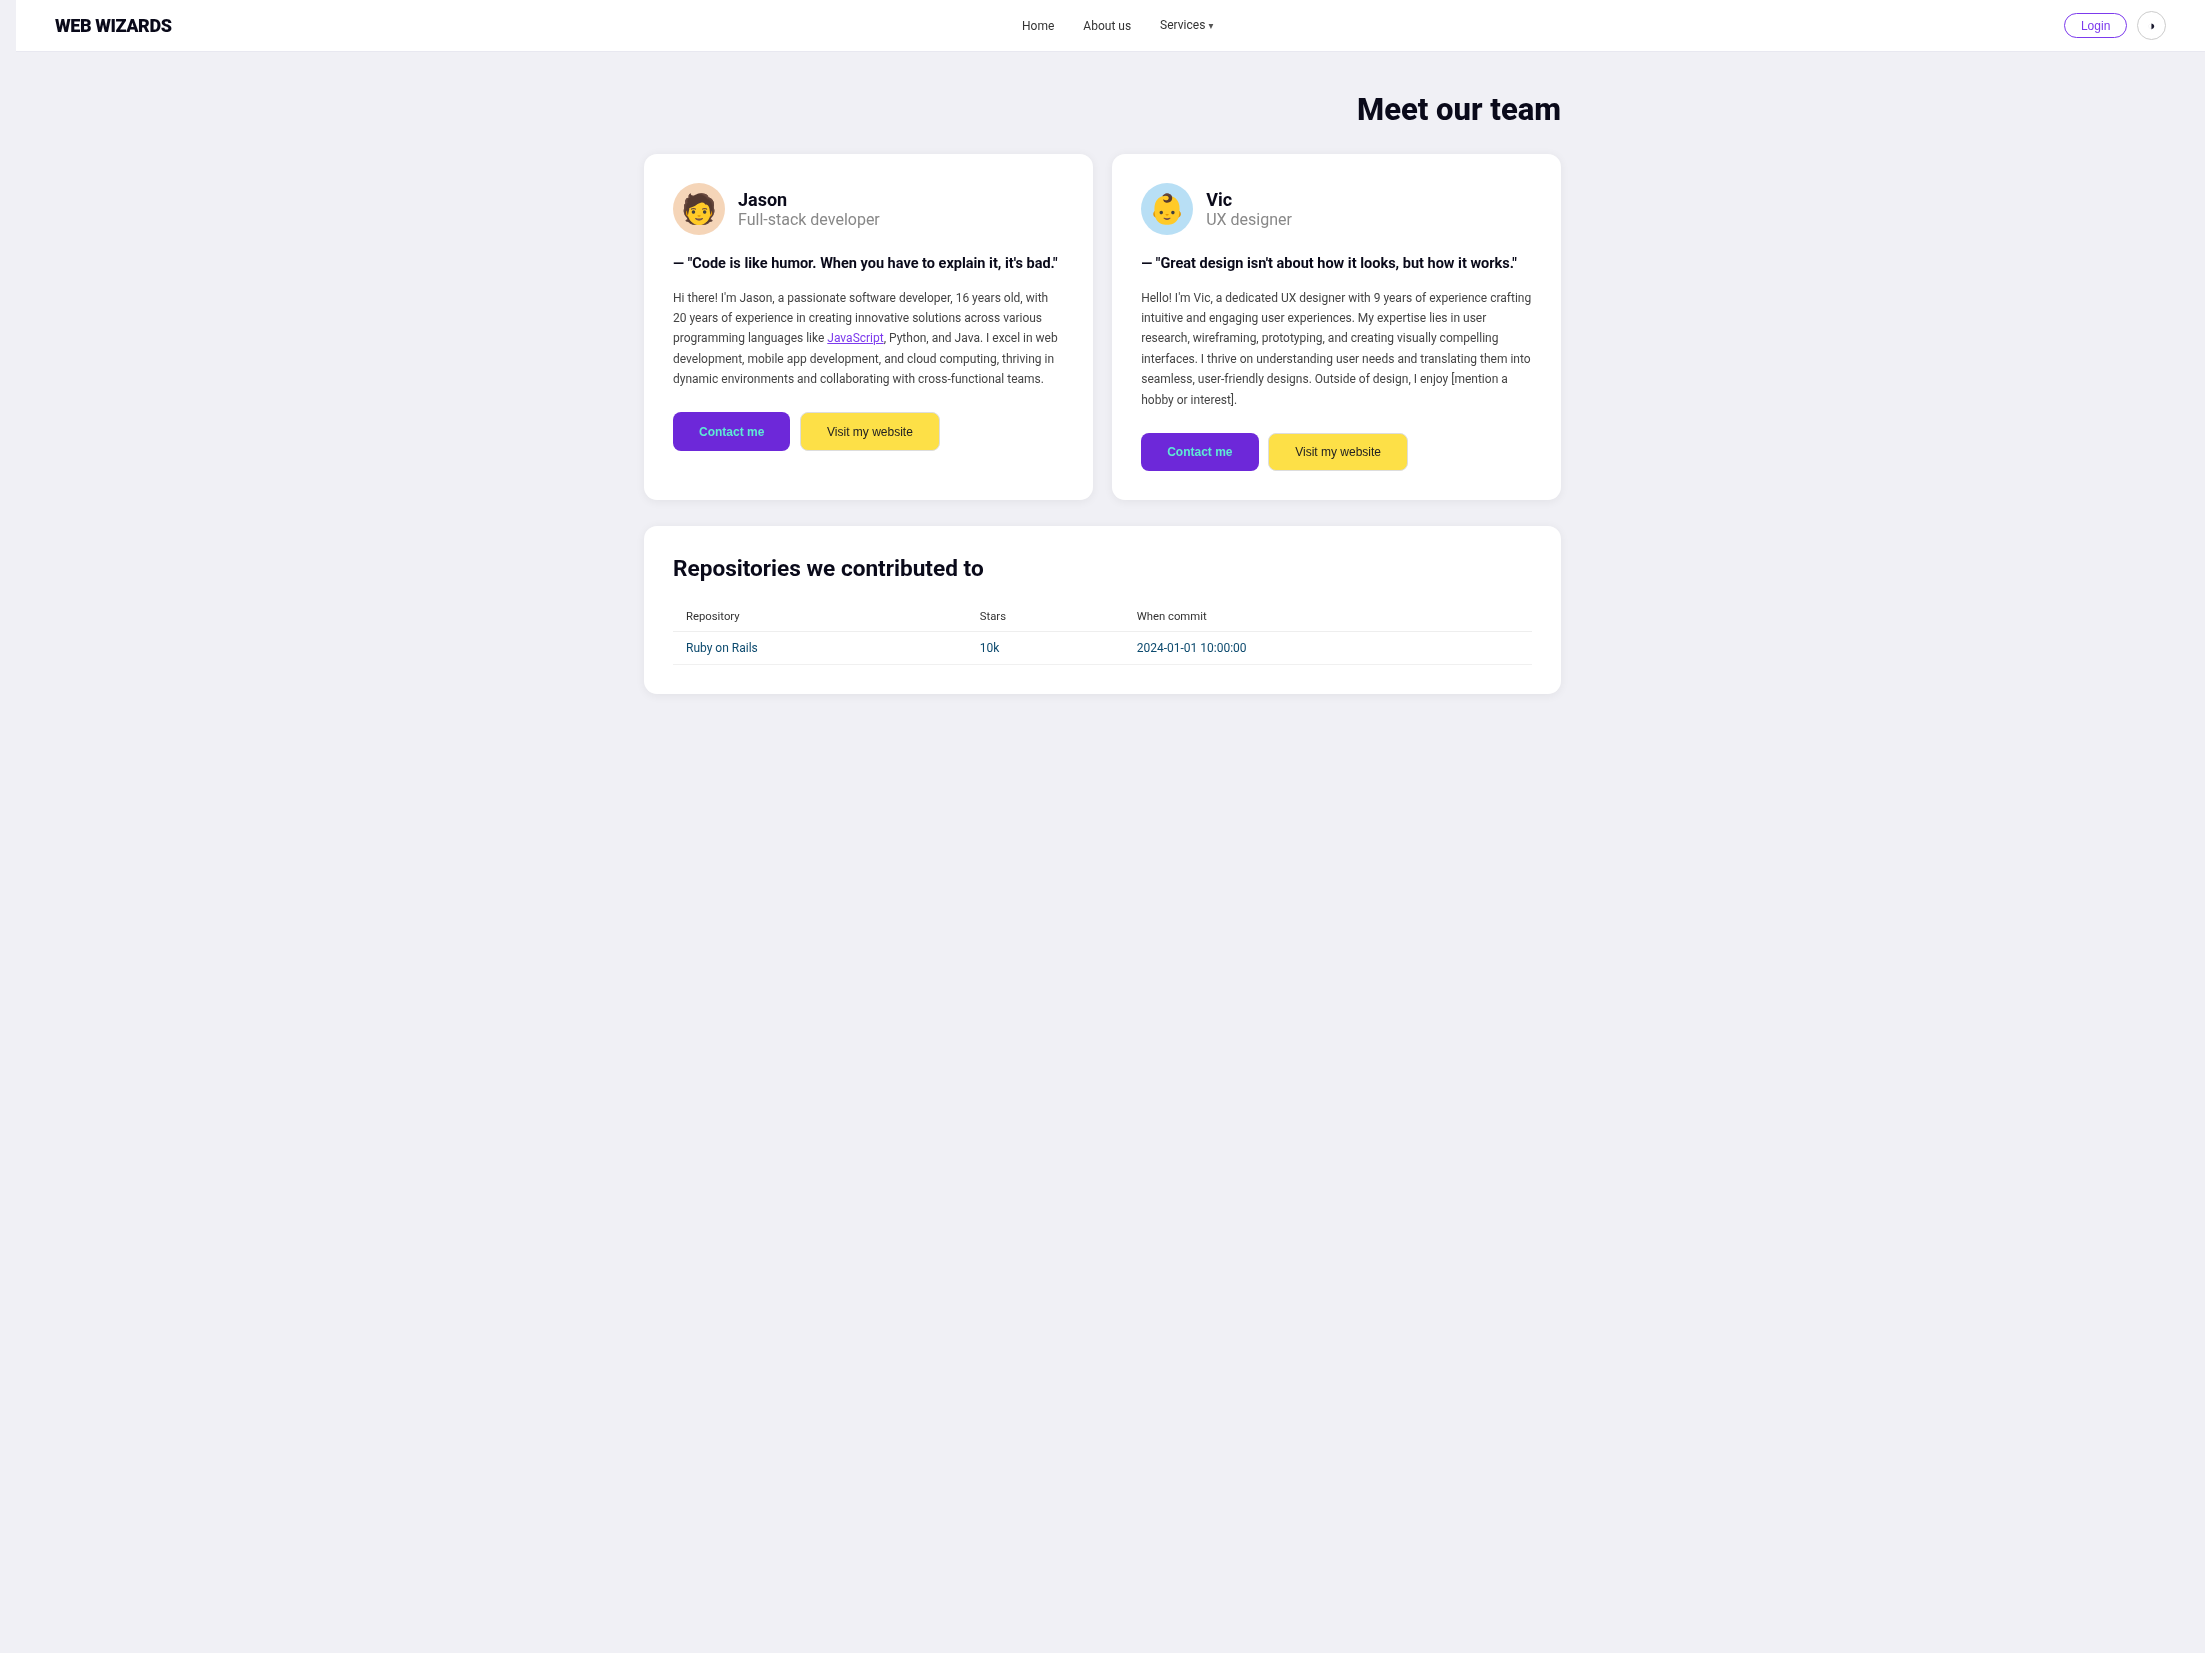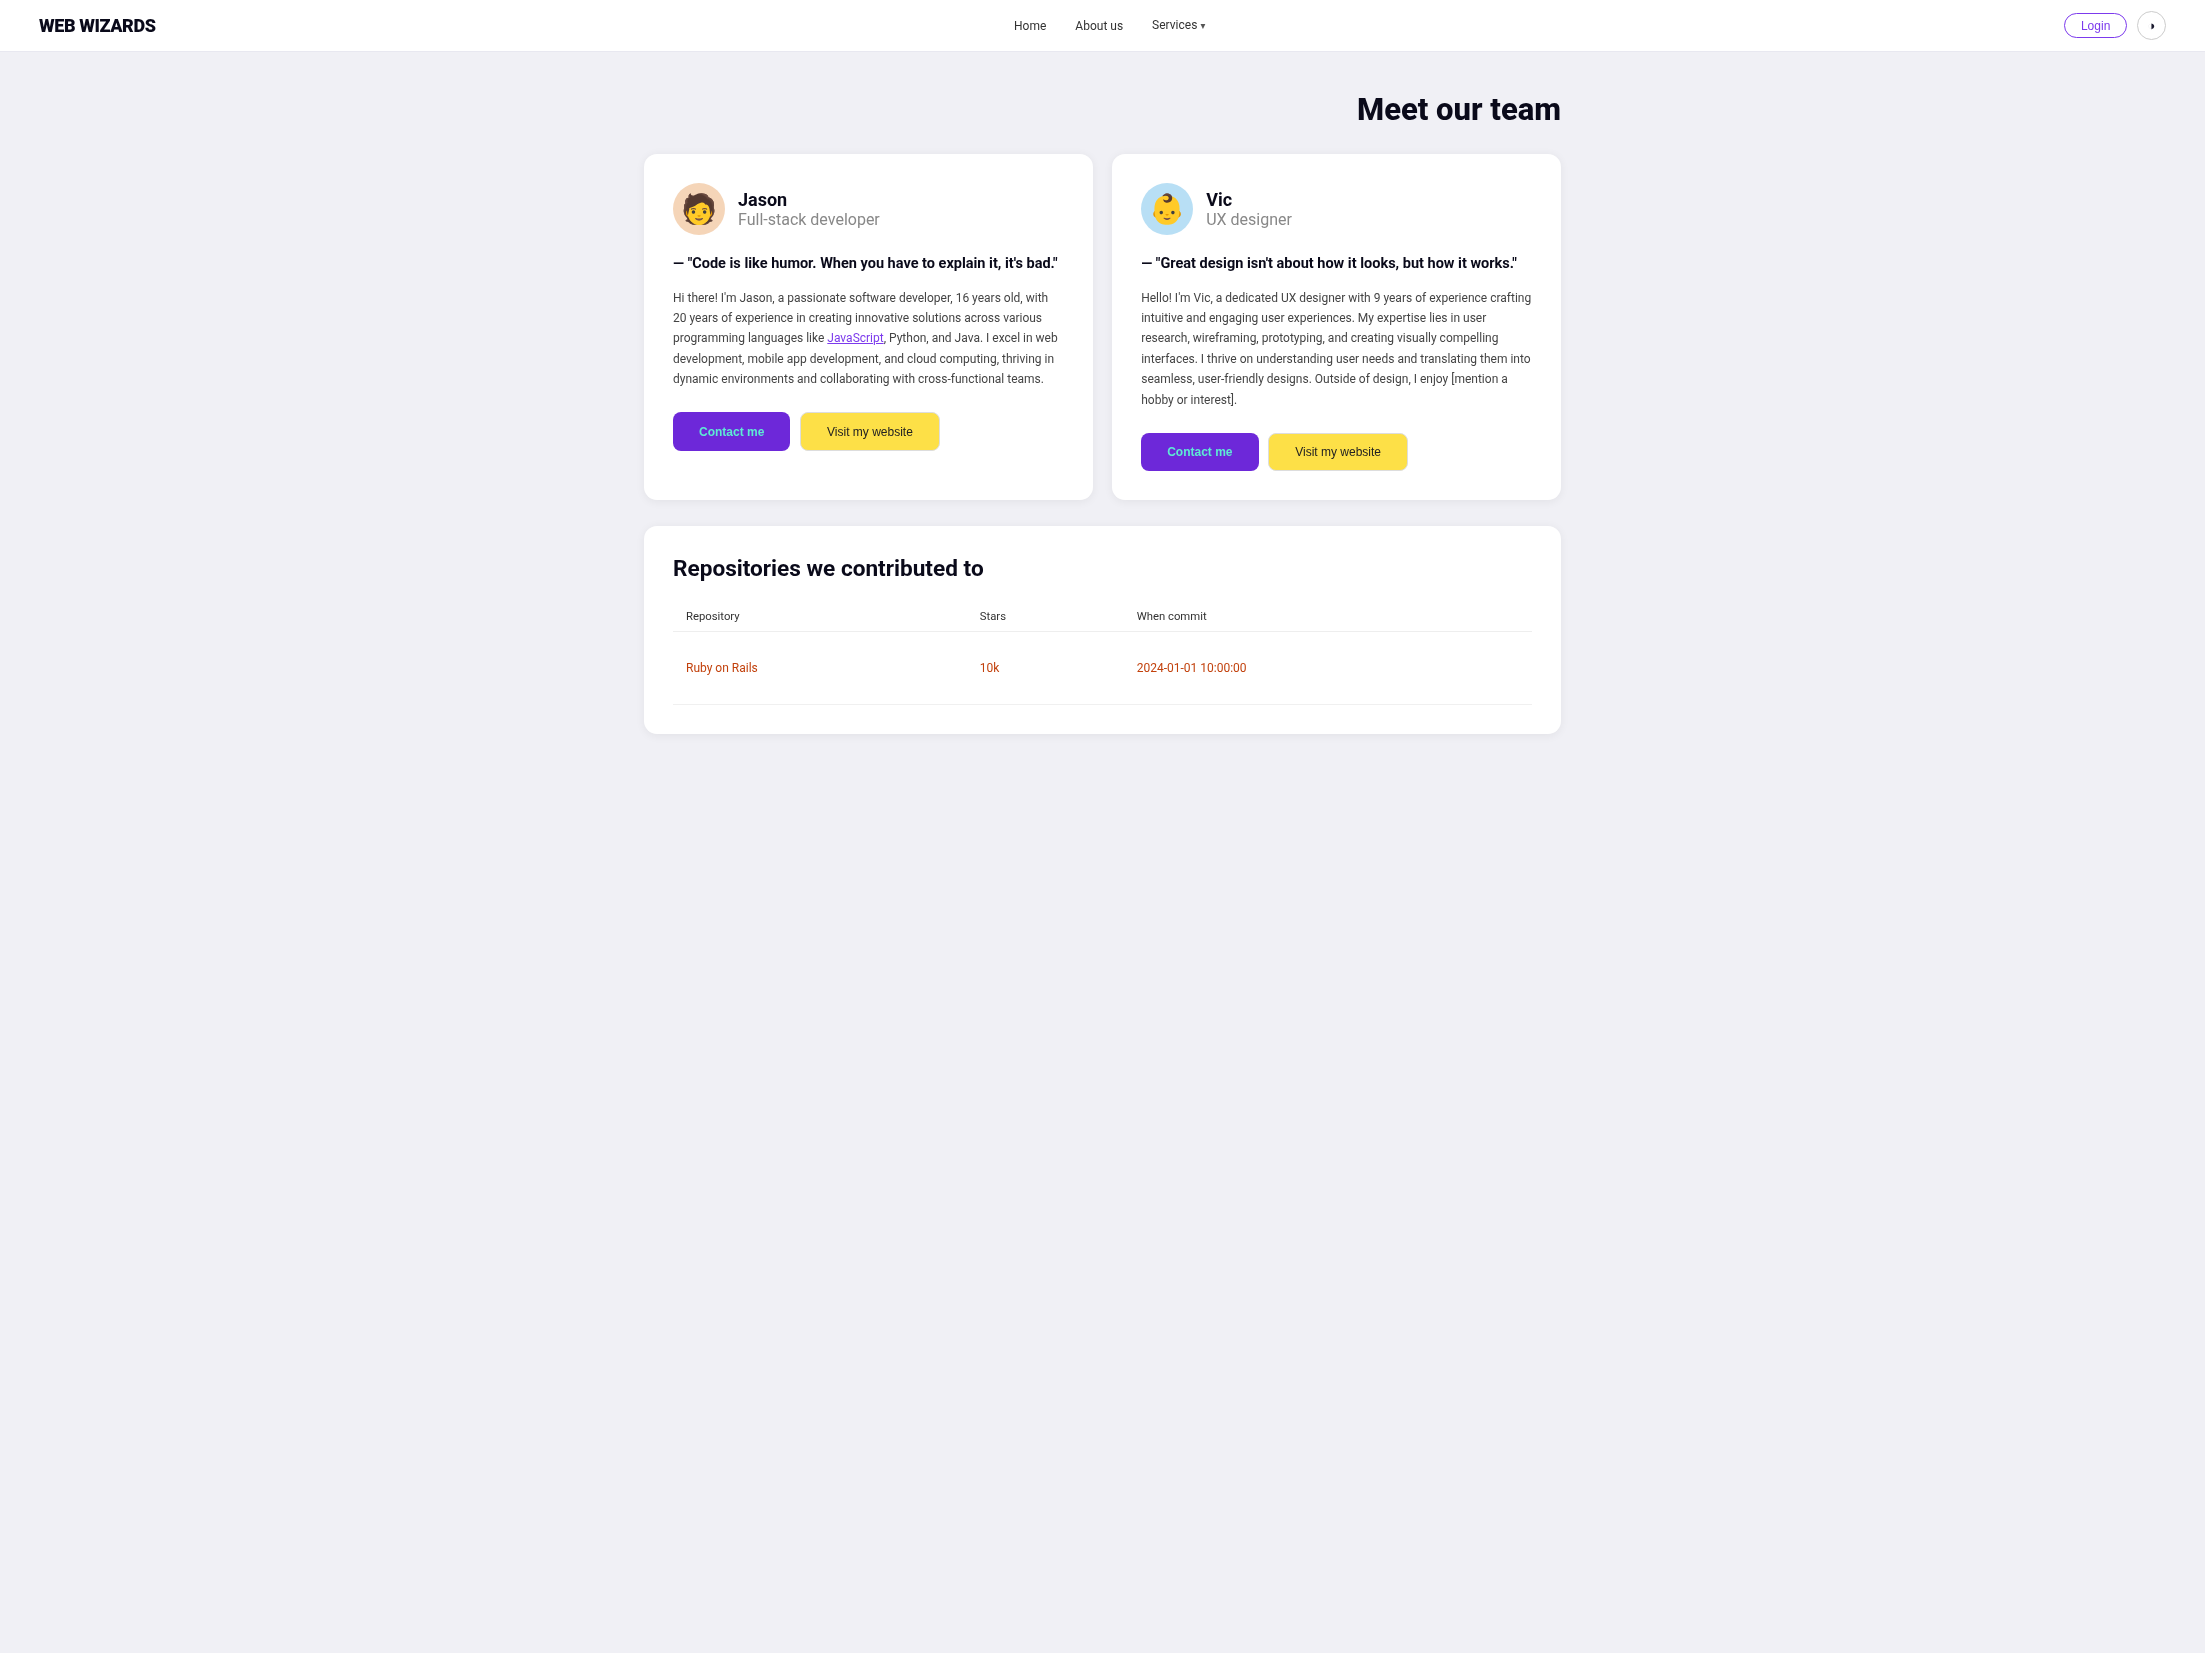--- a/index.html
+++ b/index.html
@@ -16,20 +16,21 @@
     }
 
     
     nav {
       background: #ffffff;
       display: flex;
       align-items: center;
       padding: 0 39px;
       height: 52px;
       border-bottom: 0.8px solid #e8e8f0;
+      margin-left: 16px;
     }
 
     .nav-logo {
       font-size: 18px;
       font-weight: 900;
       color: #0a0a1a;
       letter-spacing: -0.4px;
       margin-right: auto;
     }
 
@@ -221,23 +222,23 @@
     .repos-table th {
       text-align: left;
       font-size: 11.3px;
       font-weight: 400;
       color: #333;
       padding: 8px 13px;
       border-bottom: 0.8px solid #eee;
     }
 
     .repos-table td {
-      padding: 29px 13px;
-      font-size: 12px;
-      color: #c2410c;
+      padding: 9px 13px;
+      font-size: 12px;
+      color: #0c4a6e;
       border-bottom: 0.8px solid #f0f0f0;
     }
 
     .chevron-icon {
       font-size: 9.7px;
       color: #555;
     }
   </style>
 </head>
 <body>

